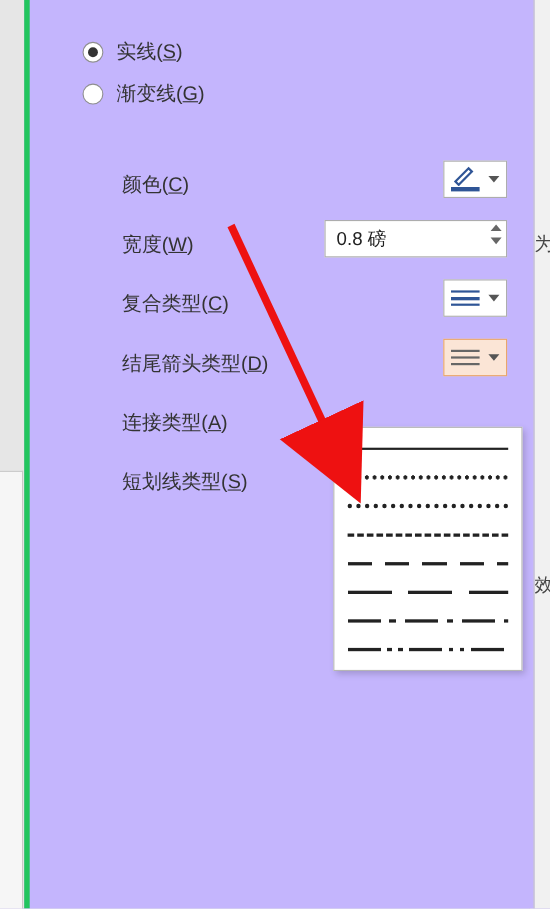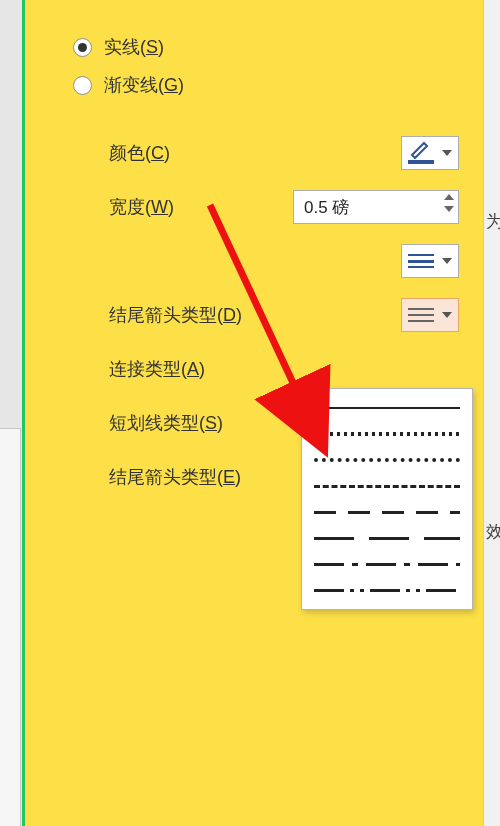--- a/index.html
+++ b/index.html
@@ -11,42 +11,42 @@
     position:relative;overflow:hidden;
   }
   
   .right-edge{
     position:absolute;right:0;top:0;width:18px;height:100%;
     background:#f1f1f1;border-left:1px solid #c8c8c8;
   }
   .right-edge .stub{position:absolute;left:4px;color:#444;font-size:17px}
   .panel{
     position:absolute;left:22px;top:0;width:458px;height:826px;
-    background:#fde047;border-left:3px solid #22c55e;border-right:1px solid #c8c8c8;
+    background:#c4b5fd;border-left:5px solid #22c55e;border-right:1px solid #c8c8c8;
   }
   .bl-edge{
     position:absolute;left:0;top:428px;width:20px;height:398px;
     background:#f6f6f6;border-top:1px solid #c8c8c8;border-right:1px solid #c8c8c8;
     z-index:2;
   }
 
   
   .radios{position:absolute;left:48px;top:-10px}
   .radio-row{display:flex;align-items:center;height:38px}
   .radio{
     width:17px;height:17px;border:1px solid #8f8f8f;border-radius:50%;
     margin-right:12px;display:flex;align-items:center;justify-content:center;
     background:#fff;
   }
   .radio.checked::after{content:"";width:9px;height:9px;border-radius:50%;background:#333}
   .underline{text-decoration:underline}
 
   
   .props{position:absolute;left:84px;top:126px;right:24px}
-  .prow{display:flex;align-items:center;height:54px;justify-content:space-between}
+  .prow{display:flex;align-items:flex-end;height:54px;justify-content:space-between}
   .plabel{white-space:nowrap}
   .ctrl{margin-left:auto}
 
   
   .ddbtn{
     width:58px;height:34px;border:1px solid #adadad;background:#fff;
     display:flex;align-items:center;justify-content:center;gap:6px;
     box-sizing:border-box;position:relative;
   }
   .ddbtn.active{background:#fbe5d6;border-color:#e9a66c}
@@ -152,29 +152,32 @@
         <span class="caret"></span>
       </div>
     </div>
 
 
     <div class="prow">
       <span class="plabel">
         <span>宽度</span>(<span class="underline">W</span>)
       </span>
       <div class="ctrl spin">
-        <span class="val">0.5 磅</span>
+        <span class="val">0.8 磅</span>
         <span class="arrows">
           <span class="ar up"></span>
           <span class="ar dn"></span>
         </span>
       </div>
     </div>
 
     <div class="prow">
+      <span class="plabel">
+        <span>复合类型</span>(<span class="underline">C</span>)
+      </span>
       <div class="ctrl ddbtn">
         <span class="lines thick">
             <div></div>
             <div></div>
             <div></div>
           </span>
         <span class="caret"></span>
       </div>
     </div>
 
@@ -199,32 +202,20 @@
     </div>
 
 
 
     <div class="prow">
       <span class="plabel">
         <span>短划线类型</span>(<span class="underline">S</span>)
       </span>
     </div>
 
-    <div class="prow">
-      <span class="plabel">
-        <span>结尾箭头类型</span>(<span class="underline">E</span>)
-      </span>
-      <div class="ctrl ddbtn">
-        <svg class="swap-icon" viewBox="0 0 22 18">
-          <path d="M2 5 H16 M16 5 L12 2 M16 5 L12 8" stroke="#2f5596" stroke-width="2" fill="none"></path>
-          <path d="M20 13 H6 M6 13 L10 10 M6 13 L10 16" stroke="#2f5596" stroke-width="2" fill="none"></path>
-        </svg>
-        <span class="caret"></span>
-      </div>
-    </div>
 
     <div class="prow">
       <div class="ctrl ddbtn">
         <span class="lines">
             <div></div>
             <div></div>
             <div></div>
           </span>
         <span class="caret"></span>
       </div>

